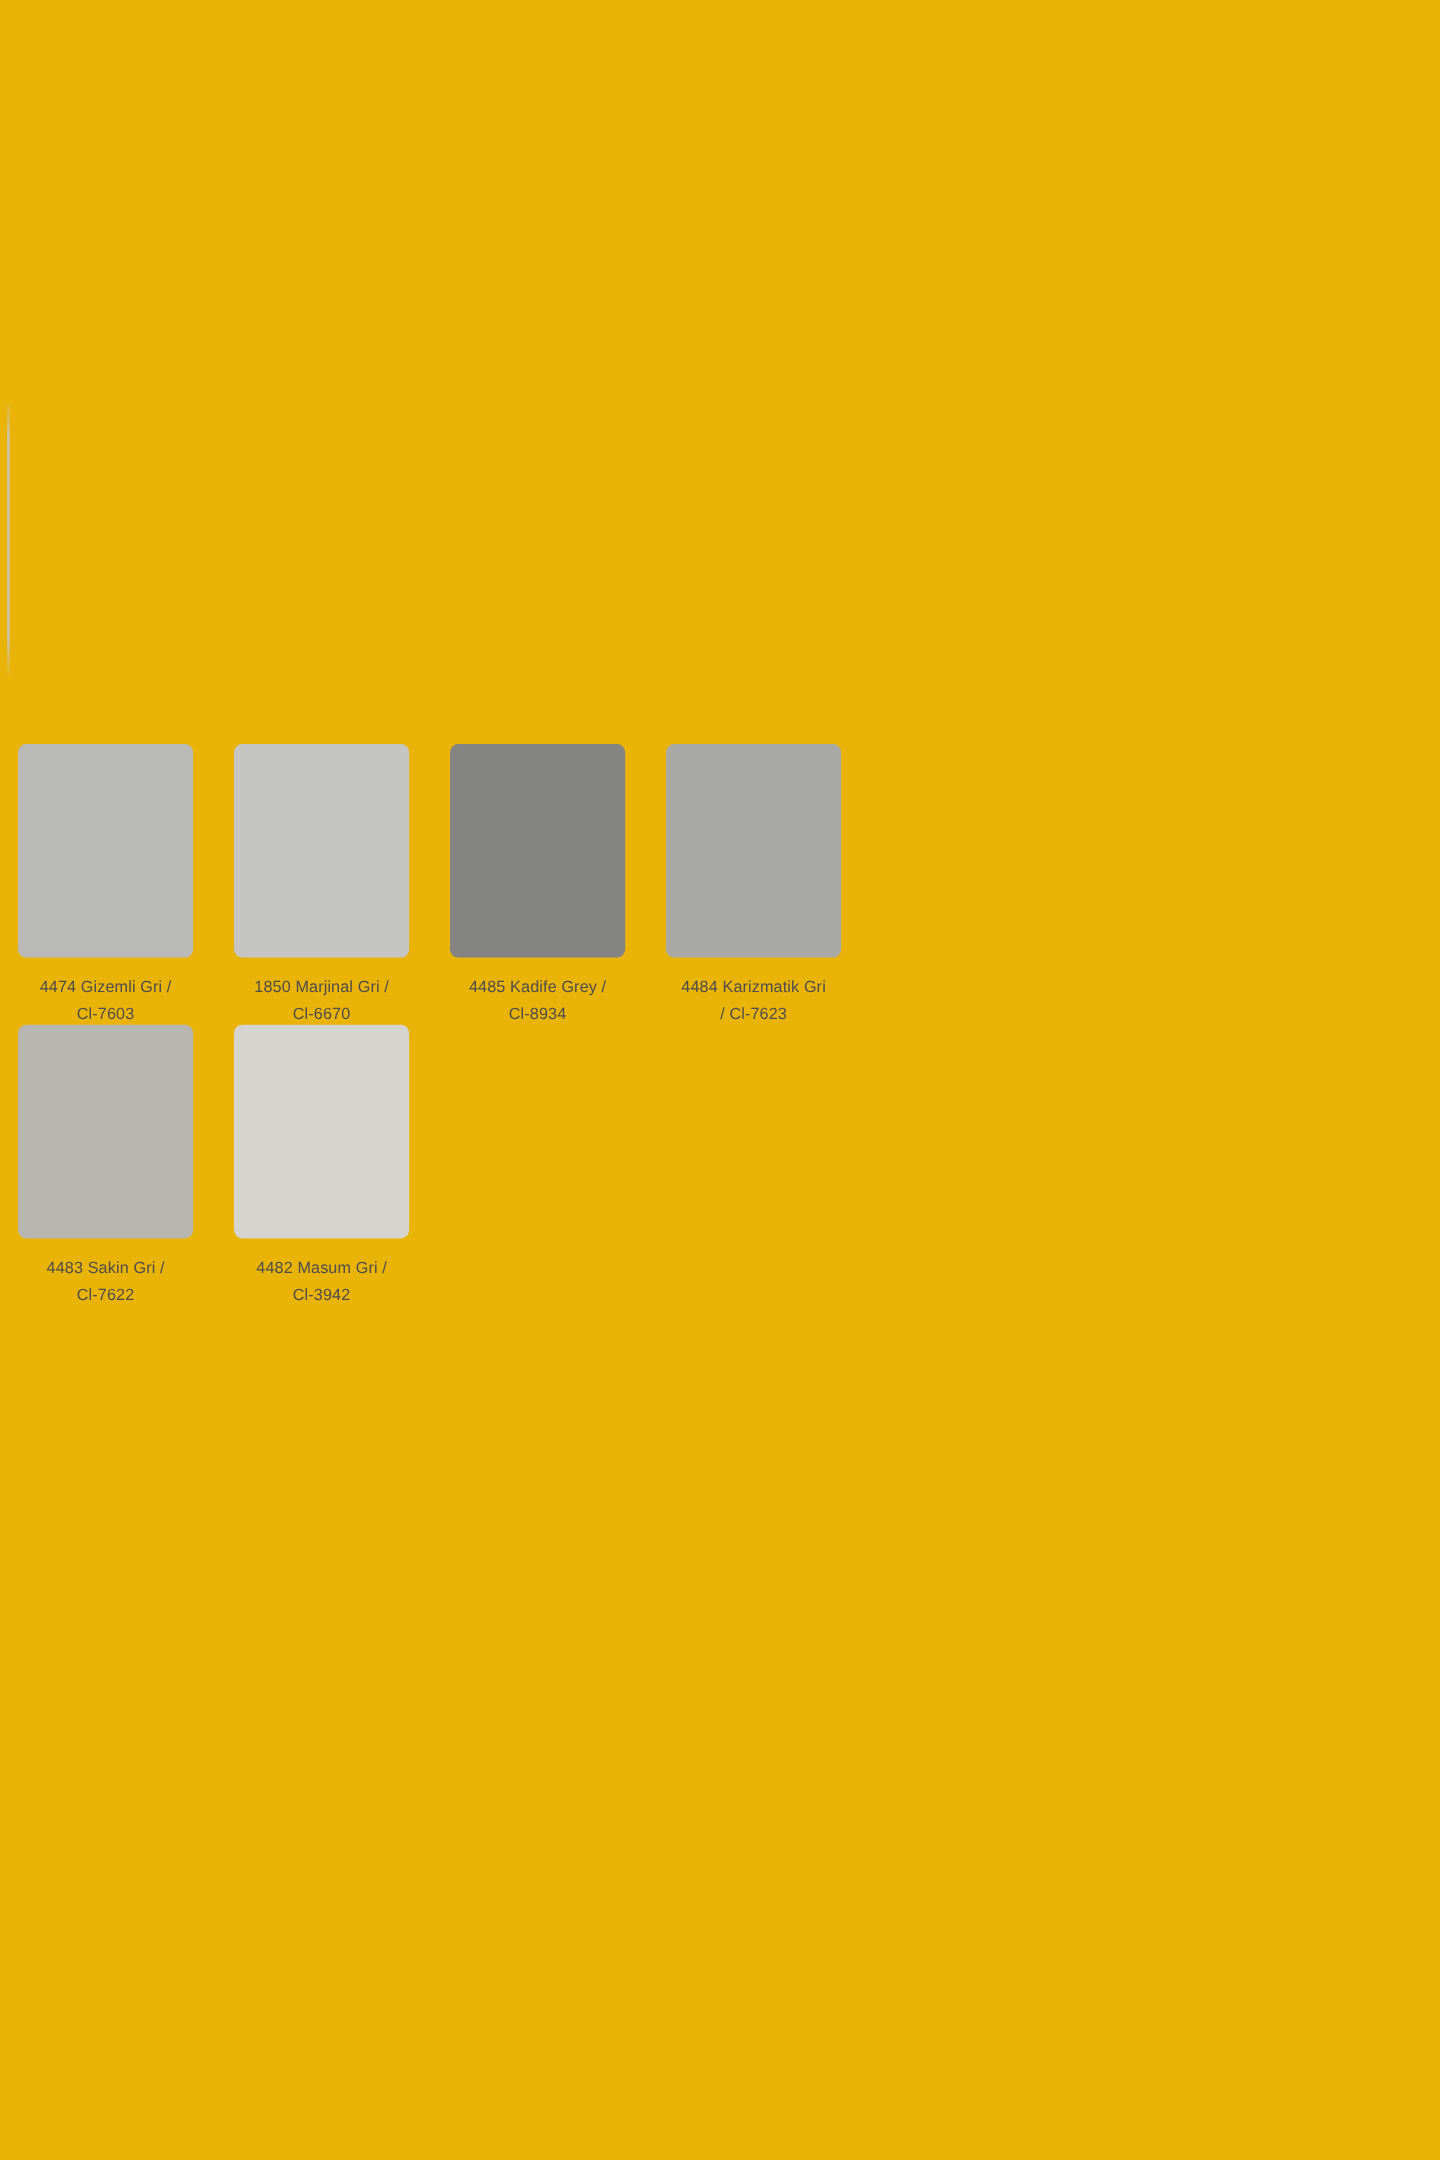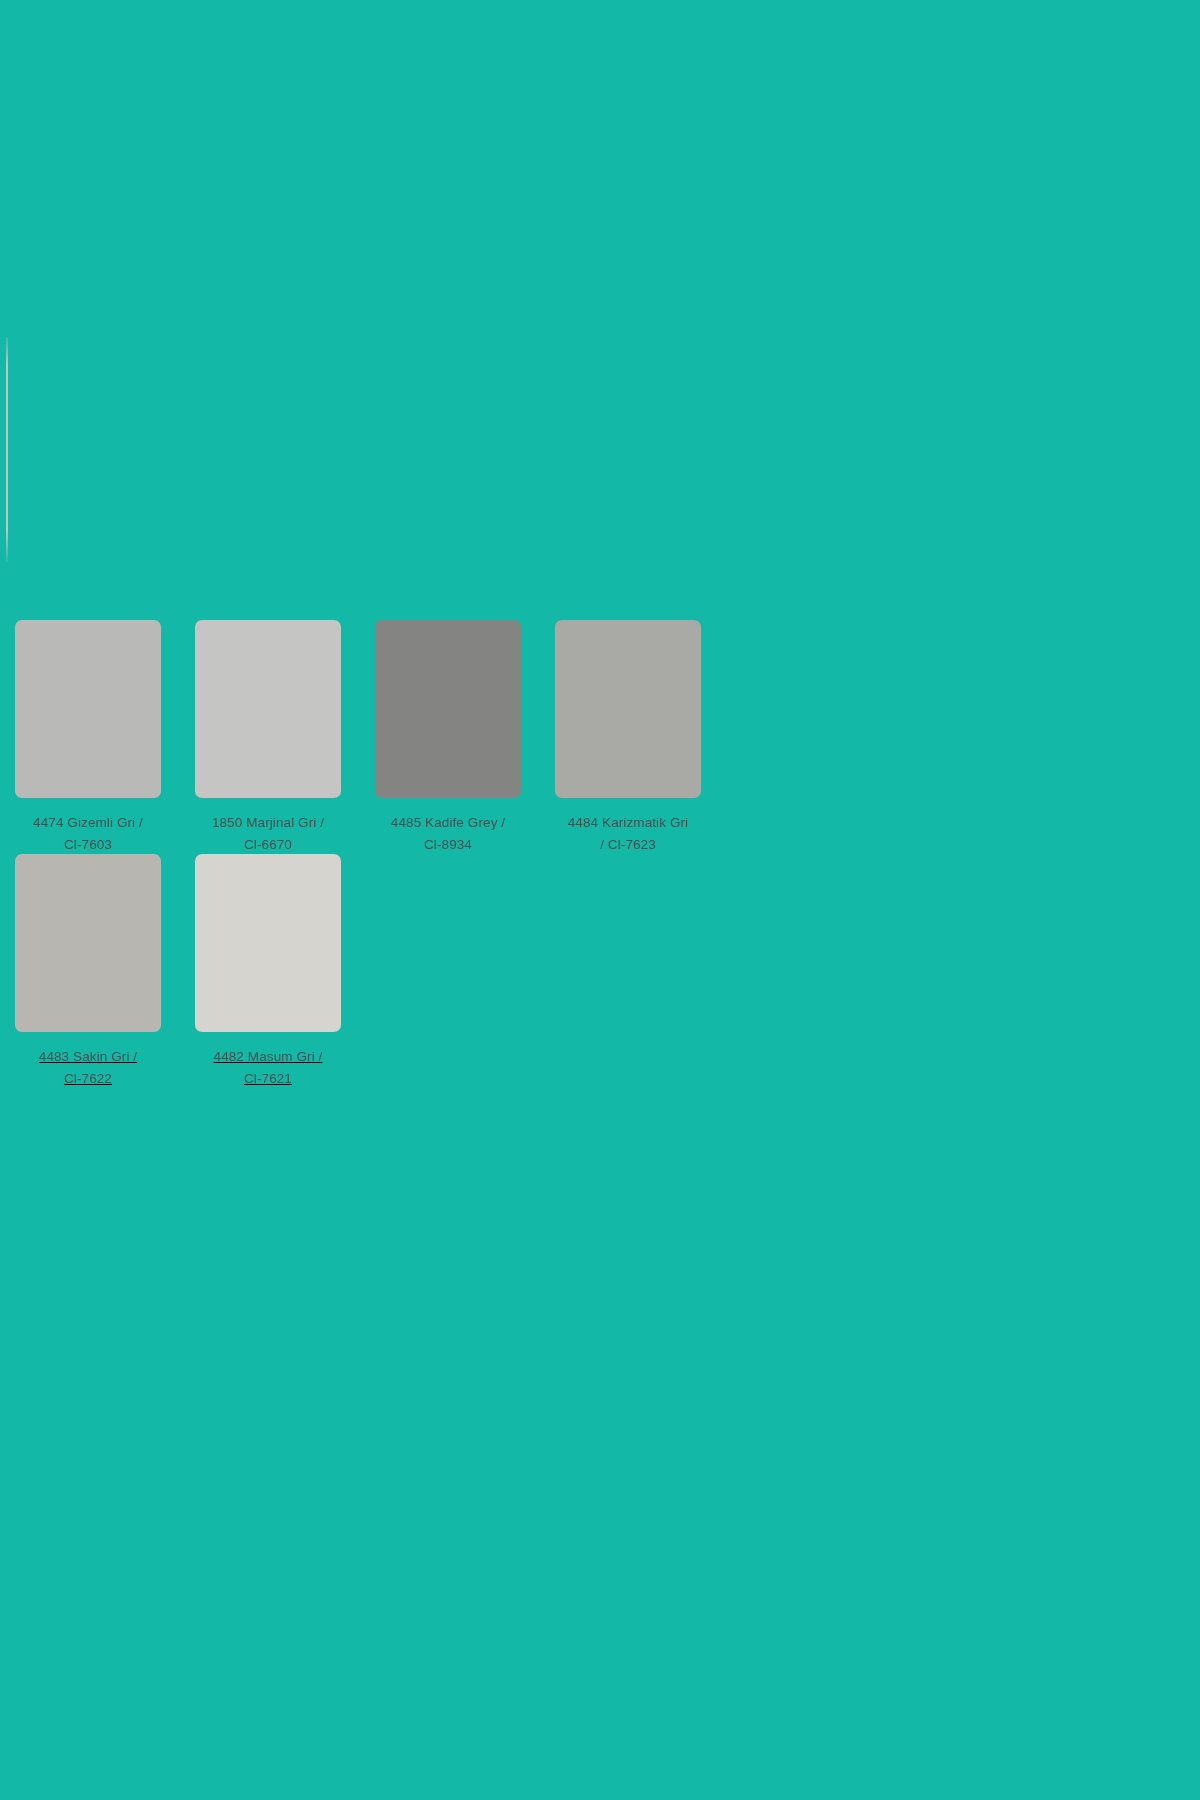--- a/index.html
+++ b/index.html
@@ -13,21 +13,21 @@
     background: #ffffff;
     font-family: "Liberation Sans", sans-serif;
     overflow: hidden;
     position: relative;
   }
 
   #page {
     position: relative;
     width: 1200px;
     height: 1800px;
-    background: #14b8a6;
+    background: #eab308;
   }
 
   
   #margin-rule {
     position: absolute;
     left: 6px;
     top: 337px;
     width: 2px;
     height: 225px;
     background: linear-gradient(to bottom,
@@ -46,21 +46,20 @@
 
   .swatch-row {
     display: flex;
     flex-direction: row;
     flex-wrap: nowrap;
     align-items: flex-start;
   }
 
   .swatch-row + .swatch-row {
     margin-top: -2px;
-    text-decoration: underline;
   }
 
   .swatch-cell {
     width: 166px;
     margin-right: 14px;
     display: flex;
     flex-direction: column;
     align-items: center;
   }
 
@@ -116,18 +115,18 @@
       </div>
       <div class="swatch-row">
         <div class="swatch-cell">
           <div class="swatch-chip" style="background: rgb(184, 182, 177);"></div>
           <div class="swatch-label">4483 Sakin Gri /
 Cl-7622</div>
         </div>
         <div class="swatch-cell">
           <div class="swatch-chip" style="background: rgb(213, 212, 206);"></div>
           <div class="swatch-label">4482 Masum Gri /
-Cl-7621</div>
+Cl-3942</div>
         </div>
       </div>
     </div>
 
 </div>
 
 </body></html>

